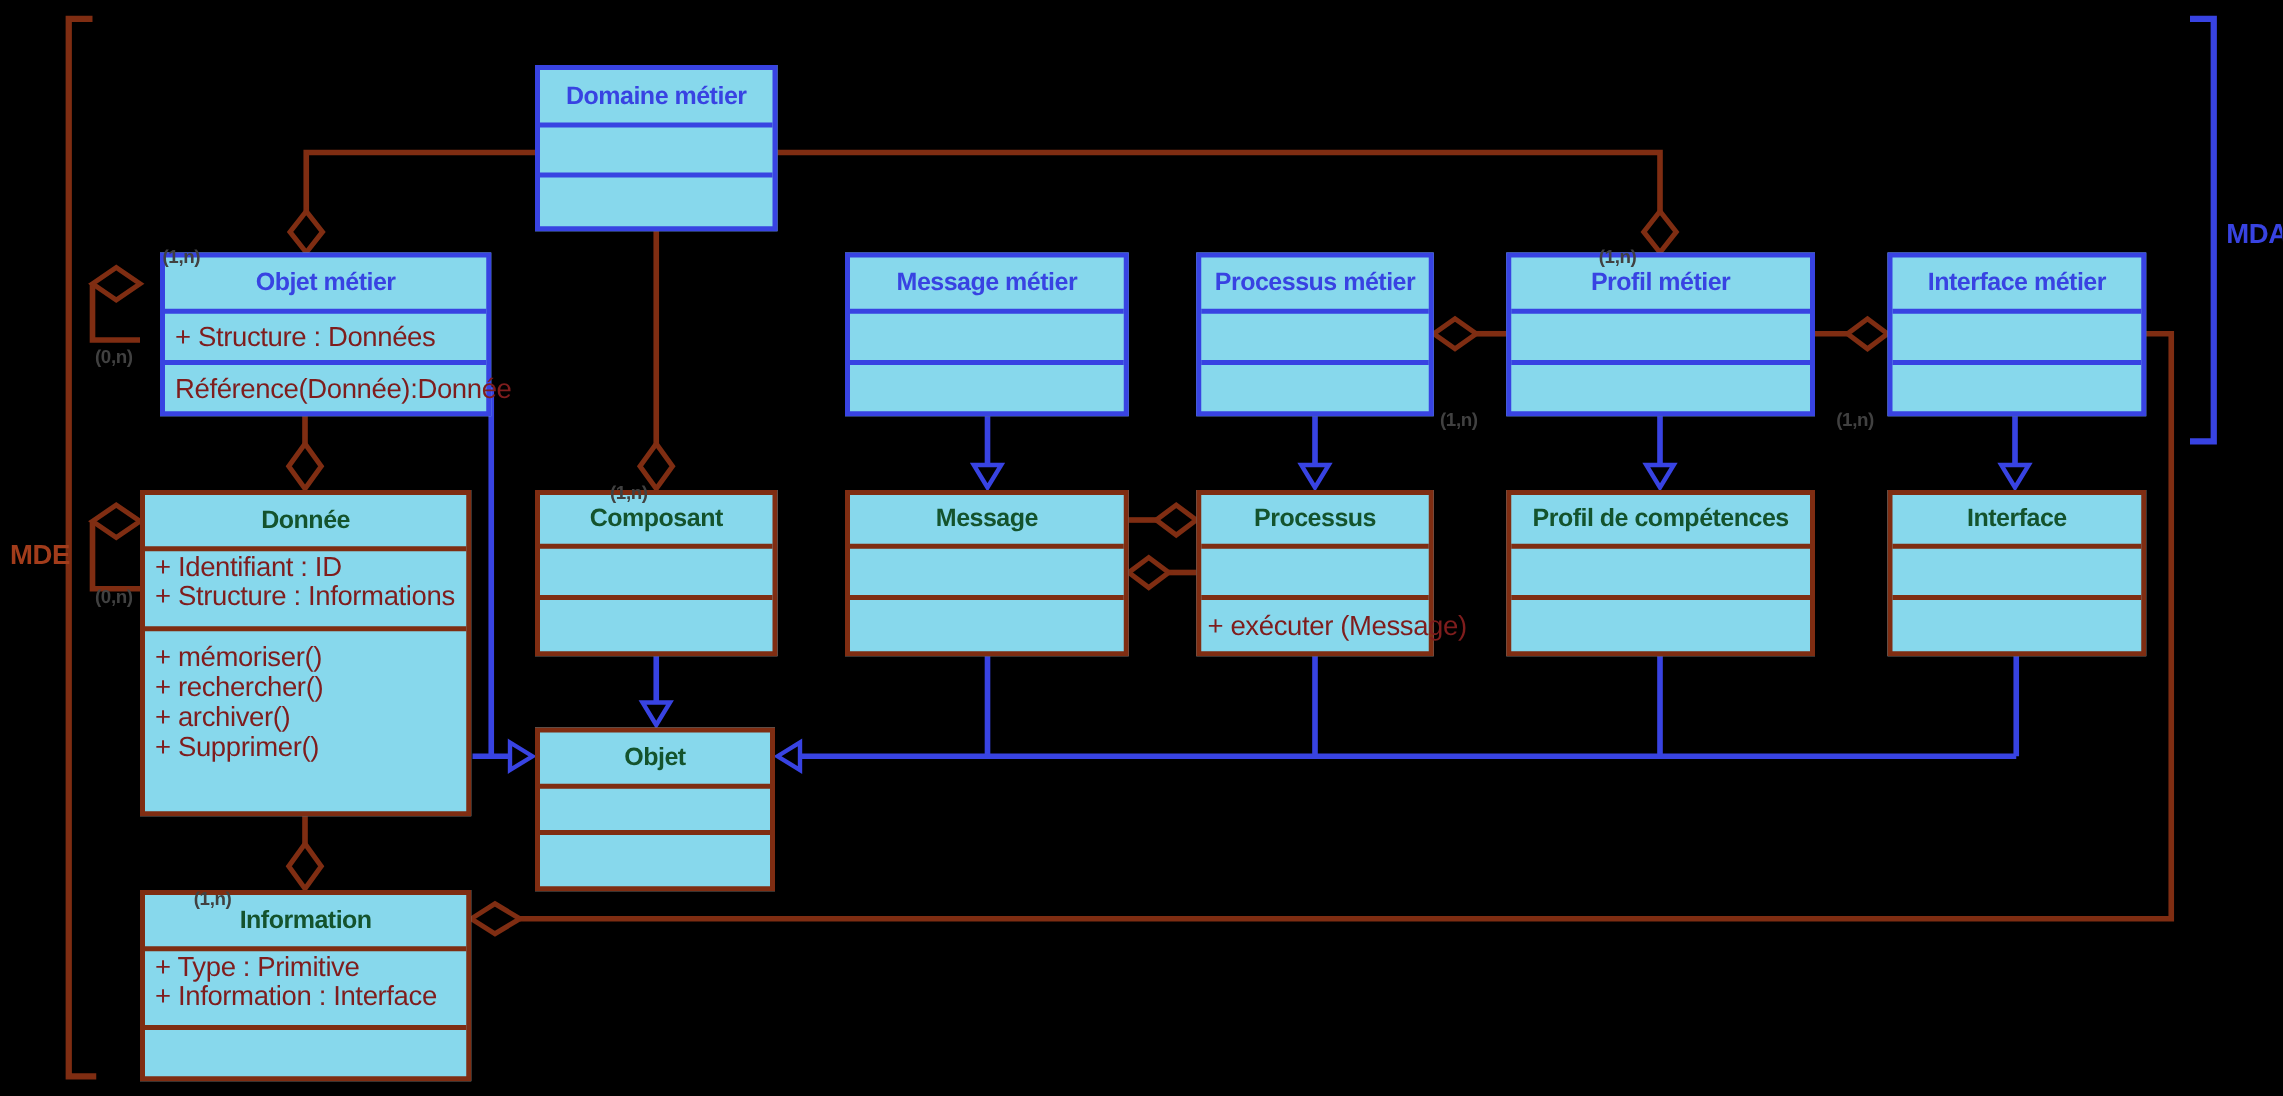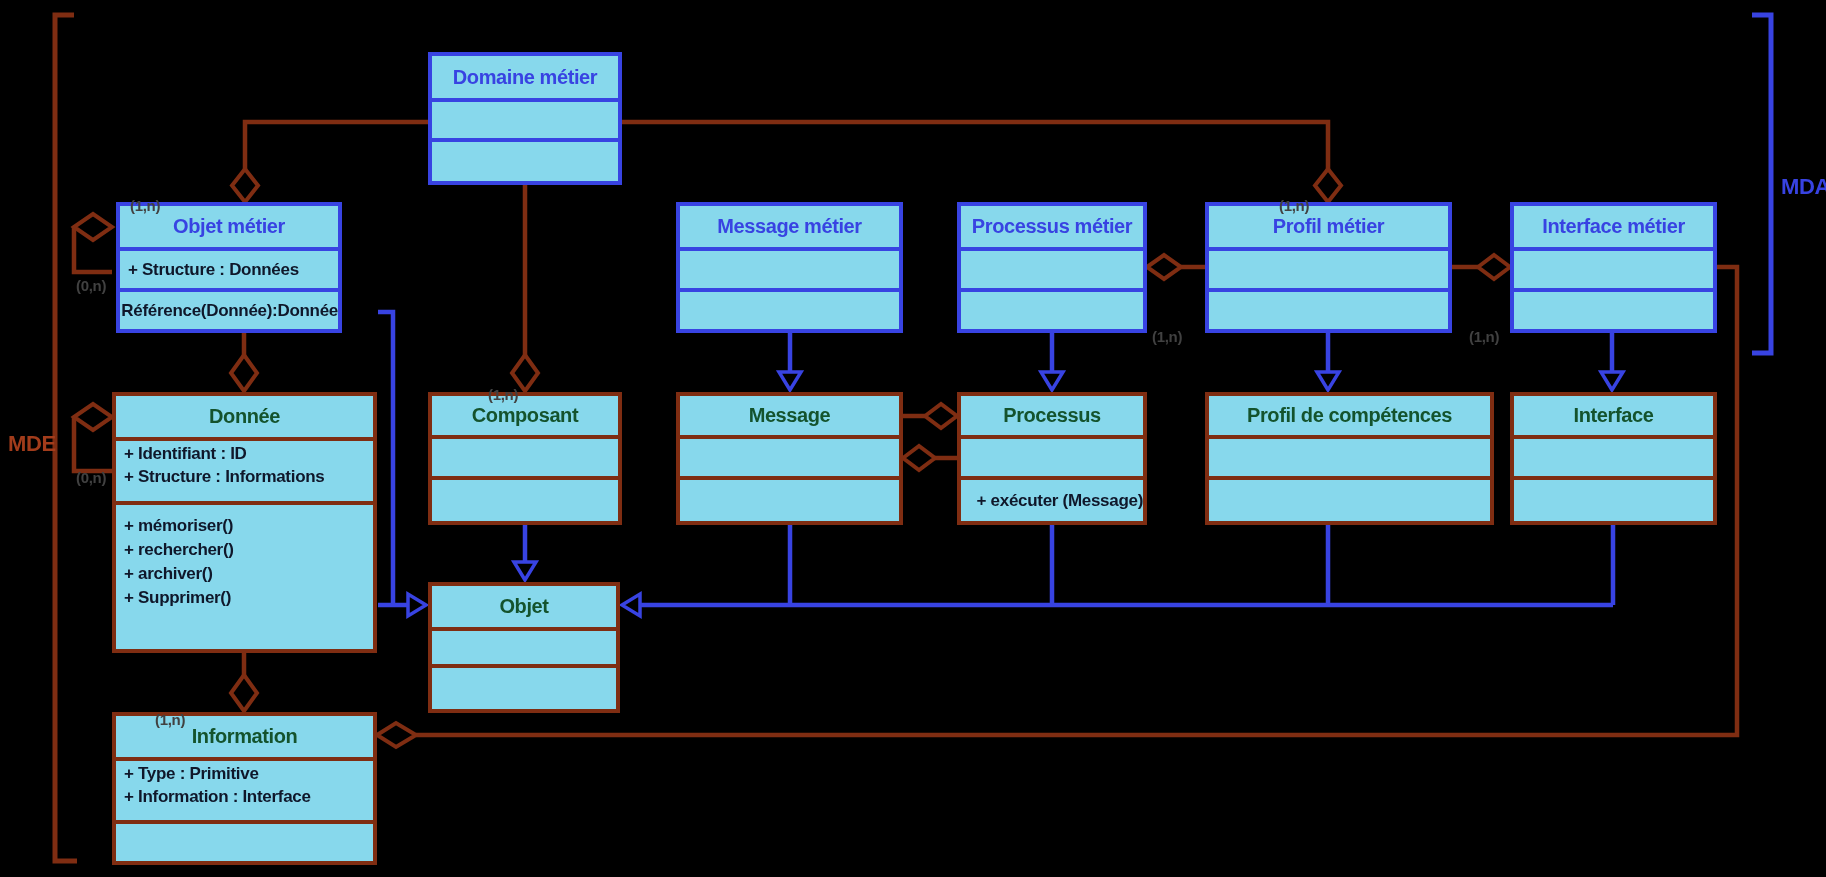--- a/index.html
+++ b/index.html
@@ -23,24 +23,24 @@
   .box.red{border-color:var(--red);}
   .t{
     display:flex;align-items:center;justify-content:center;
     font-weight:bold;font-size:20px;letter-spacing:-0.4px;white-space:nowrap;
   }
   .blue .t{color:var(--blue);}
   .red .t{color:#14532d;}
   .c{box-sizing:border-box;border-top:4px solid;}
   .blue .c{border-top-color:var(--blue);}
   .red .c{border-top-color:var(--red);}
-  .c.grow{flex:1 1 auto;justify-content:flex-end;}
+  .c.grow{flex:1 1 auto;}
   .c.mid{display:flex;align-items:center;}
   .line{
-    color:#0f172a;font-weight:bold;font-size:17px;letter-spacing:-0.3px;
+    color:#7f1d1d;font-weight:normal;font-size:22px;letter-spacing:-0.3px;
     line-height:23px;padding-left:8px;white-space:nowrap;
   }
   .pad{padding-top:1px;}
   .mult{
     position:absolute;z-index:3;color:var(--gray);
     font-weight:bold;font-size:15px;letter-spacing:-0.3px;white-space:nowrap;margin-top:40px;
   }
   .bracket-label{
     position:absolute;z-index:3;font-weight:bold;font-size:22px;letter-spacing:-0.3px;
   }
@@ -153,21 +153,21 @@
       <polygon points="622,605 640,594 640,616" fill="#000" stroke="#3843E2" stroke-width="3.5"></polygon>
     </g>
   </svg>
 
   <div class="box blue" style="left:428px;top:52px;width:194px;height:133px">
     <div class="t" style="flex:0 0 42px">Domaine métier</div>
     <div class="c" style="flex:0 0 40px"></div>
     <div class="c grow"></div>
   </div>
 
-  <div class="box blue" style="left:116px;top:202px;width:226px;height:131px">
+  <div class="box blue" style="left:128px;top:202px;width:265px;height:131px">
     <div class="t" style="flex:0 0 41px">Objet métier</div>
     <div class="c mid" style="flex:0 0 41px">
       <div class="line">+ Structure : Données</div>
     </div>
     <div class="c grow mid">
       <div class="line">Référence(Donnée):Donnée</div>
     </div>
   </div>
 
   <div class="box blue" style="left:676px;top:202px;width:227px;height:131px">
@@ -221,21 +221,21 @@
   </div>
 
   <div class="box red" style="left:957px;top:392px;width:190px;height:133px">
     <div class="t" style="flex:0 0 39px">Processus</div>
     <div class="c" style="flex:0 0 41px"></div>
     <div class="c grow mid">
       <div class="line" style="padding-left:5px">+ exécuter (Message)</div>
     </div>
   </div>
 
-  <div class="box red" style="left:1205px;top:392px;width:289px;height:133px">
+  <div class="box red" style="left:1205px;top:392px;width:247px;height:133px">
     <div class="t" style="flex:0 0 39px">Profil de compétences</div>
     <div class="c" style="flex:0 0 41px"></div>
     <div class="c grow"></div>
   </div>
 
   <div class="box red" style="left:1510px;top:392px;width:207px;height:133px">
     <div class="t" style="flex:0 0 39px">Interface</div>
     <div class="c" style="flex:0 0 41px"></div>
     <div class="c grow"></div>
   </div>

